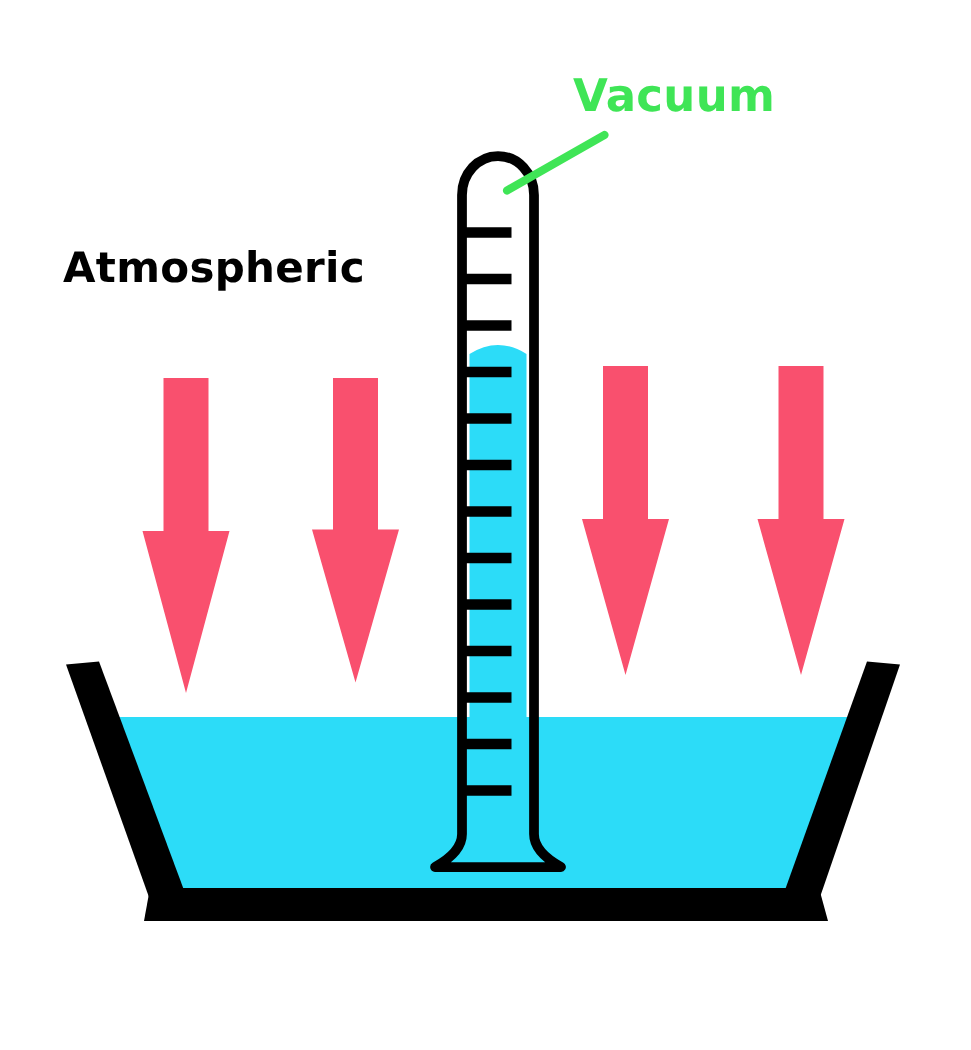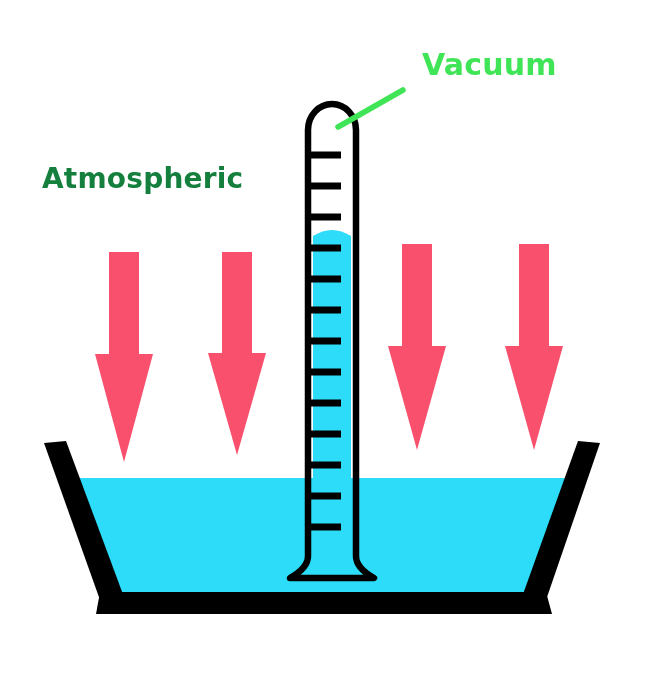--- a/index.html
+++ b/index.html
@@ -32,21 +32,20 @@
     font-family: "DejaVu Sans", "Liberation Sans", sans-serif;
     font-weight: bold;
     white-space: nowrap;
     line-height: 1.18;
     letter-spacing: 0.2px;
   }
   #vacuum-label {
     left: 382px;
     top: 47px;
     font-size: 30px;
-    margin-left: 40px;
   }
   #atmospheric-pressure-label {
     left: 42px;
     top: 162px;
     font-size: 28px;
     text-align: center;
     width: 196px;
   }
   #atmospheric-pressure-label .line2 {
     display: block;
@@ -103,17 +102,17 @@
       <polygon points="109,252 139,252 139,354 153,354 124,462 95,354 109,354"></polygon>
       <polygon points="222,252 252,252 252,353 266,353 237,455 208,353 222,353"></polygon>
       <polygon points="402,244 432,244 432,346 446,346 417,450 388,346 402,346"></polygon>
       <polygon points="519,244 549,244 549,346 563,346 534,450 505,346 519,346"></polygon>
     </g>
 
   </svg>
 
   <div class="label-text" id="vacuum-label" style="color:#3FE556;">Vacuum</div>
 
-  <div class="label-text" id="atmospheric-pressure-label" style="color:#15803d;">
+  <div class="label-text" id="atmospheric-pressure-label" style="color:#000000;">
     <span>Atmospheric</span>
   </div>
 
 </div>
 
 </body></html>

